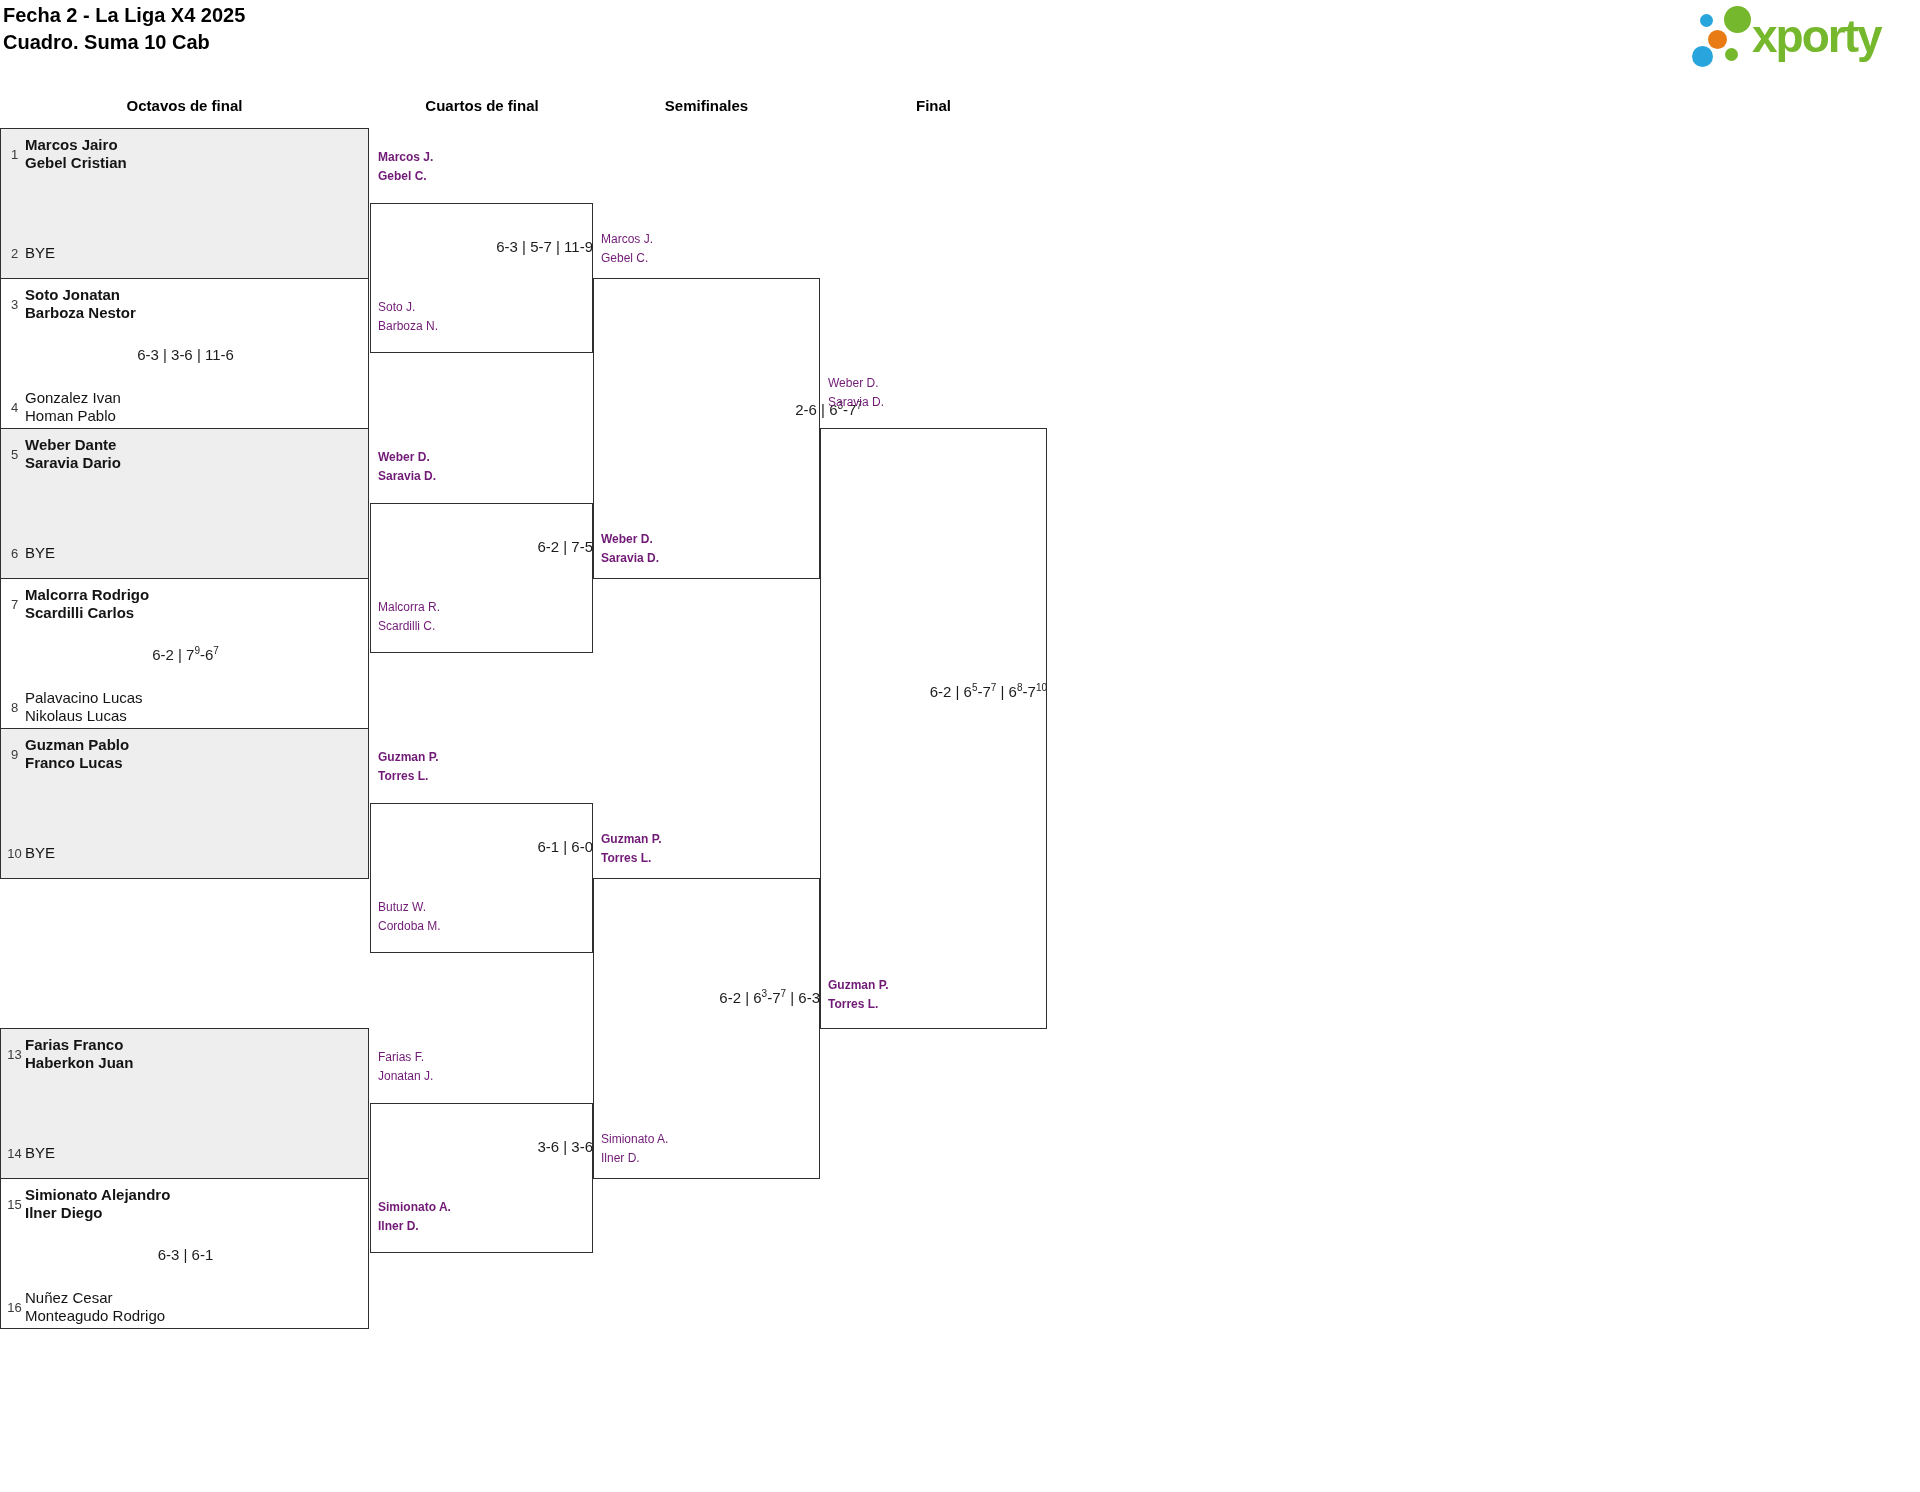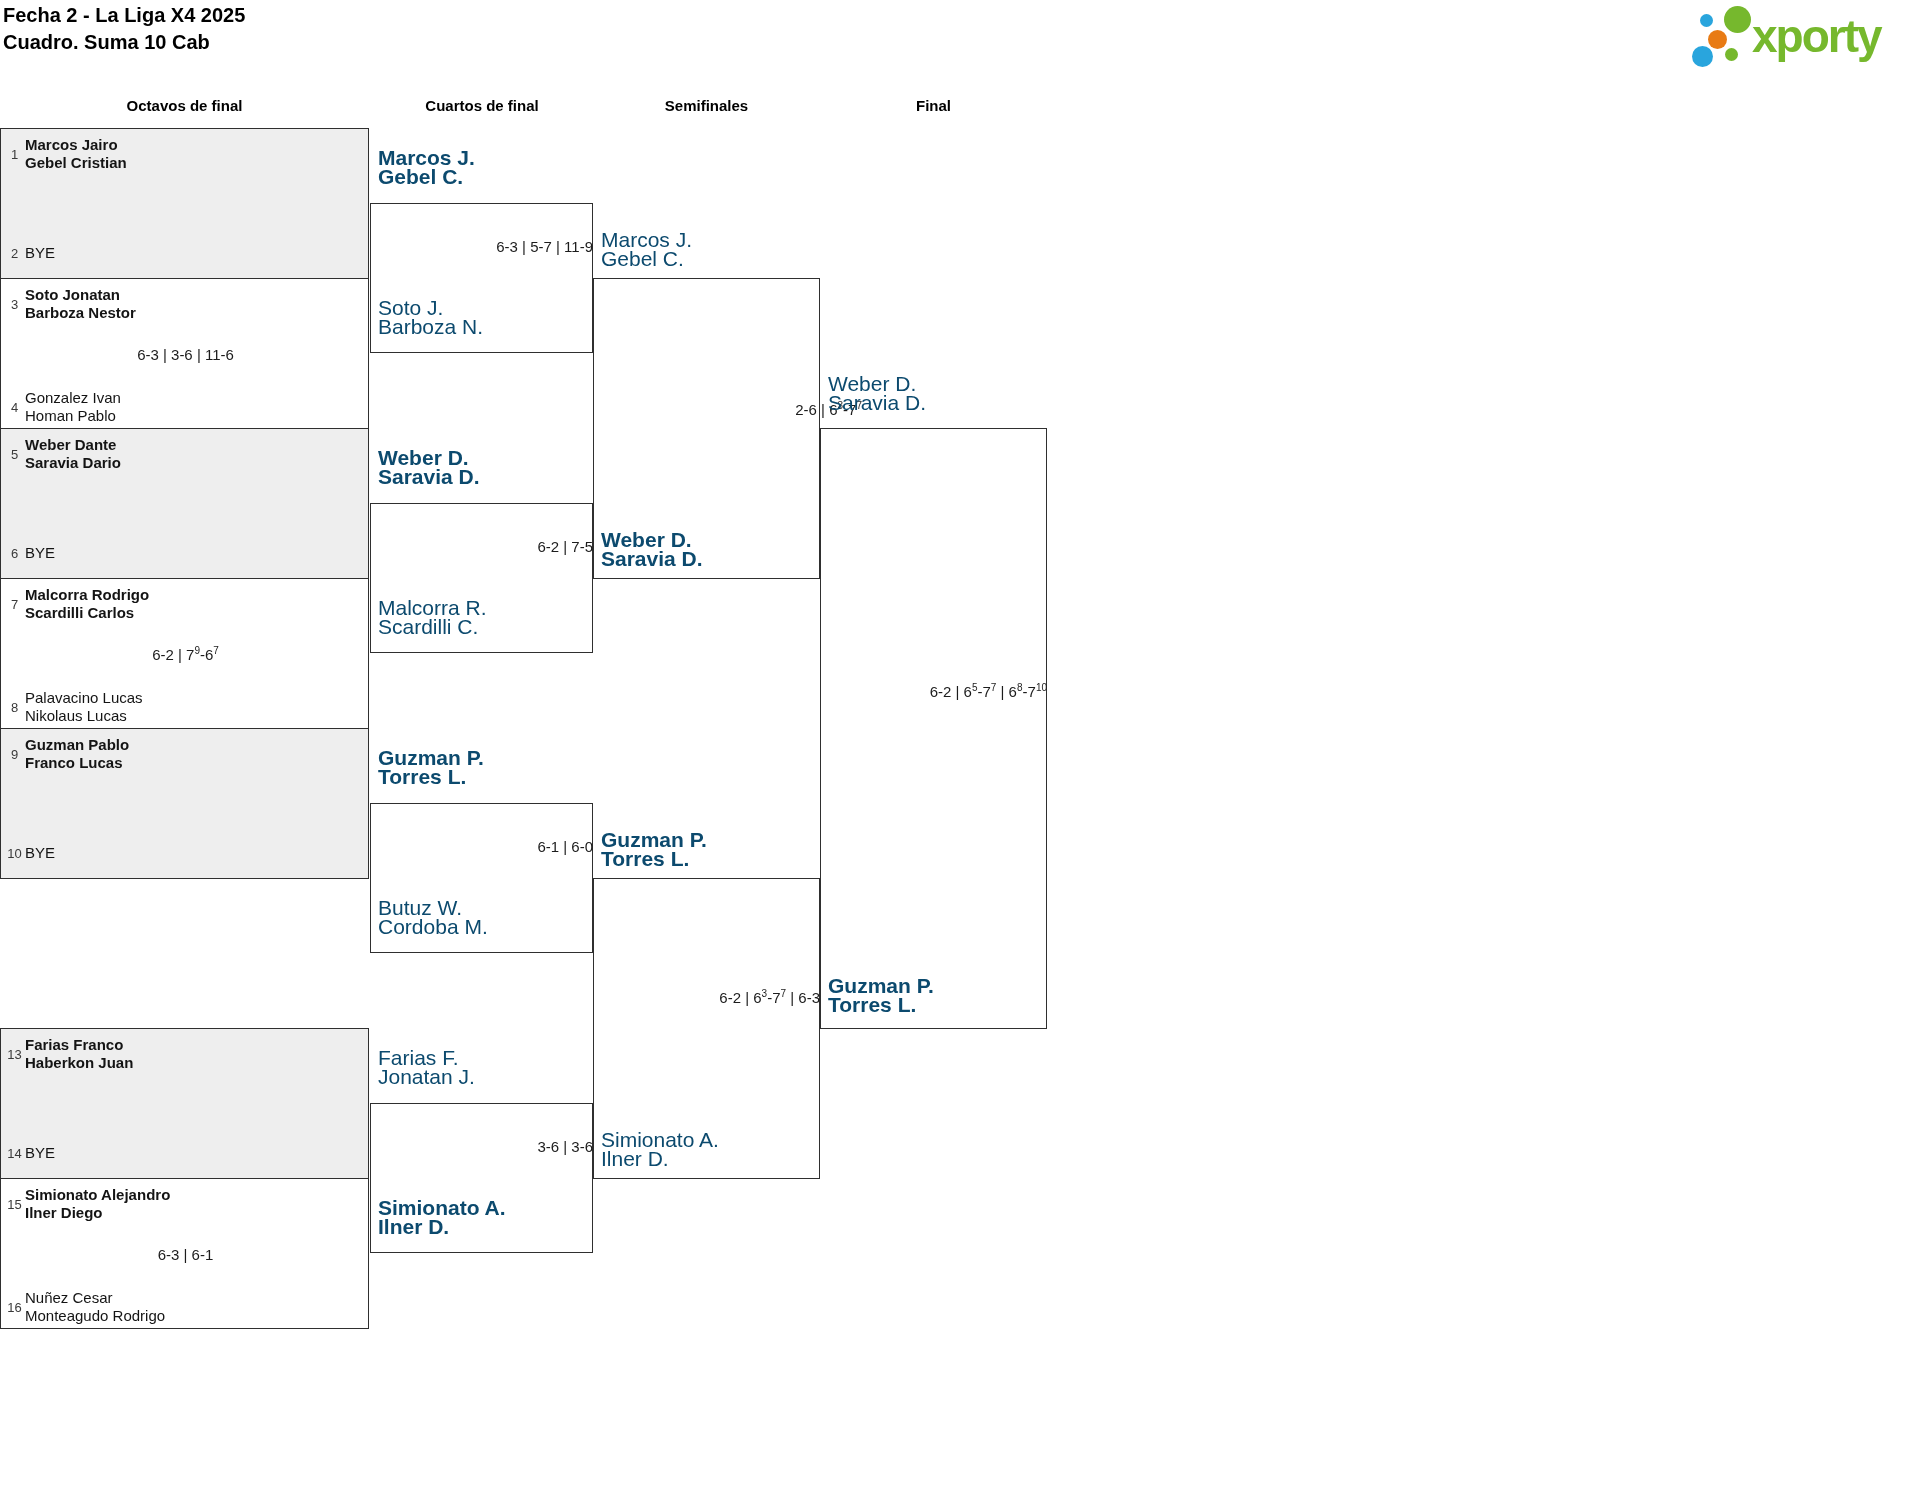--- a/index.html
+++ b/index.html
@@ -29,21 +29,21 @@
   .entry{position:absolute;left:3px;display:flex;align-items:center;}
   .seed{flex:0 0 21px;width:21px;text-align:center;font-size:13px;color:#3a3a3a;}
   .lines{font-size:15px;line-height:18px;color:#141414;}
   .lines .l{display:block;white-space:nowrap;}
   .bold{font-weight:700;}
   .mscore{position:absolute;left:0;width:369px;height:20px;line-height:20px;
           text-align:center;font-size:15px;color:#1c1c1c;}
 
   
   .rect{position:absolute;border:1px solid #2f2f2f;box-sizing:border-box;background:transparent;}
-  .rname{position:absolute;font-size:21px;line-height:19px;color:#0c4a6e;white-space:nowrap;}
+  .rname{position:absolute;font-size:12px;line-height:19px;color:#701a75;white-space:nowrap;}
   .rname .l{display:block;}
   .rscore{position:absolute;height:20px;line-height:20px;text-align:right;
           font-size:15px;color:#1c1c1c;}
   sup{font-size:10px;line-height:0;vertical-align:super;}
 </style>
 </head>
 <body>
 
 <div class="page">
 

